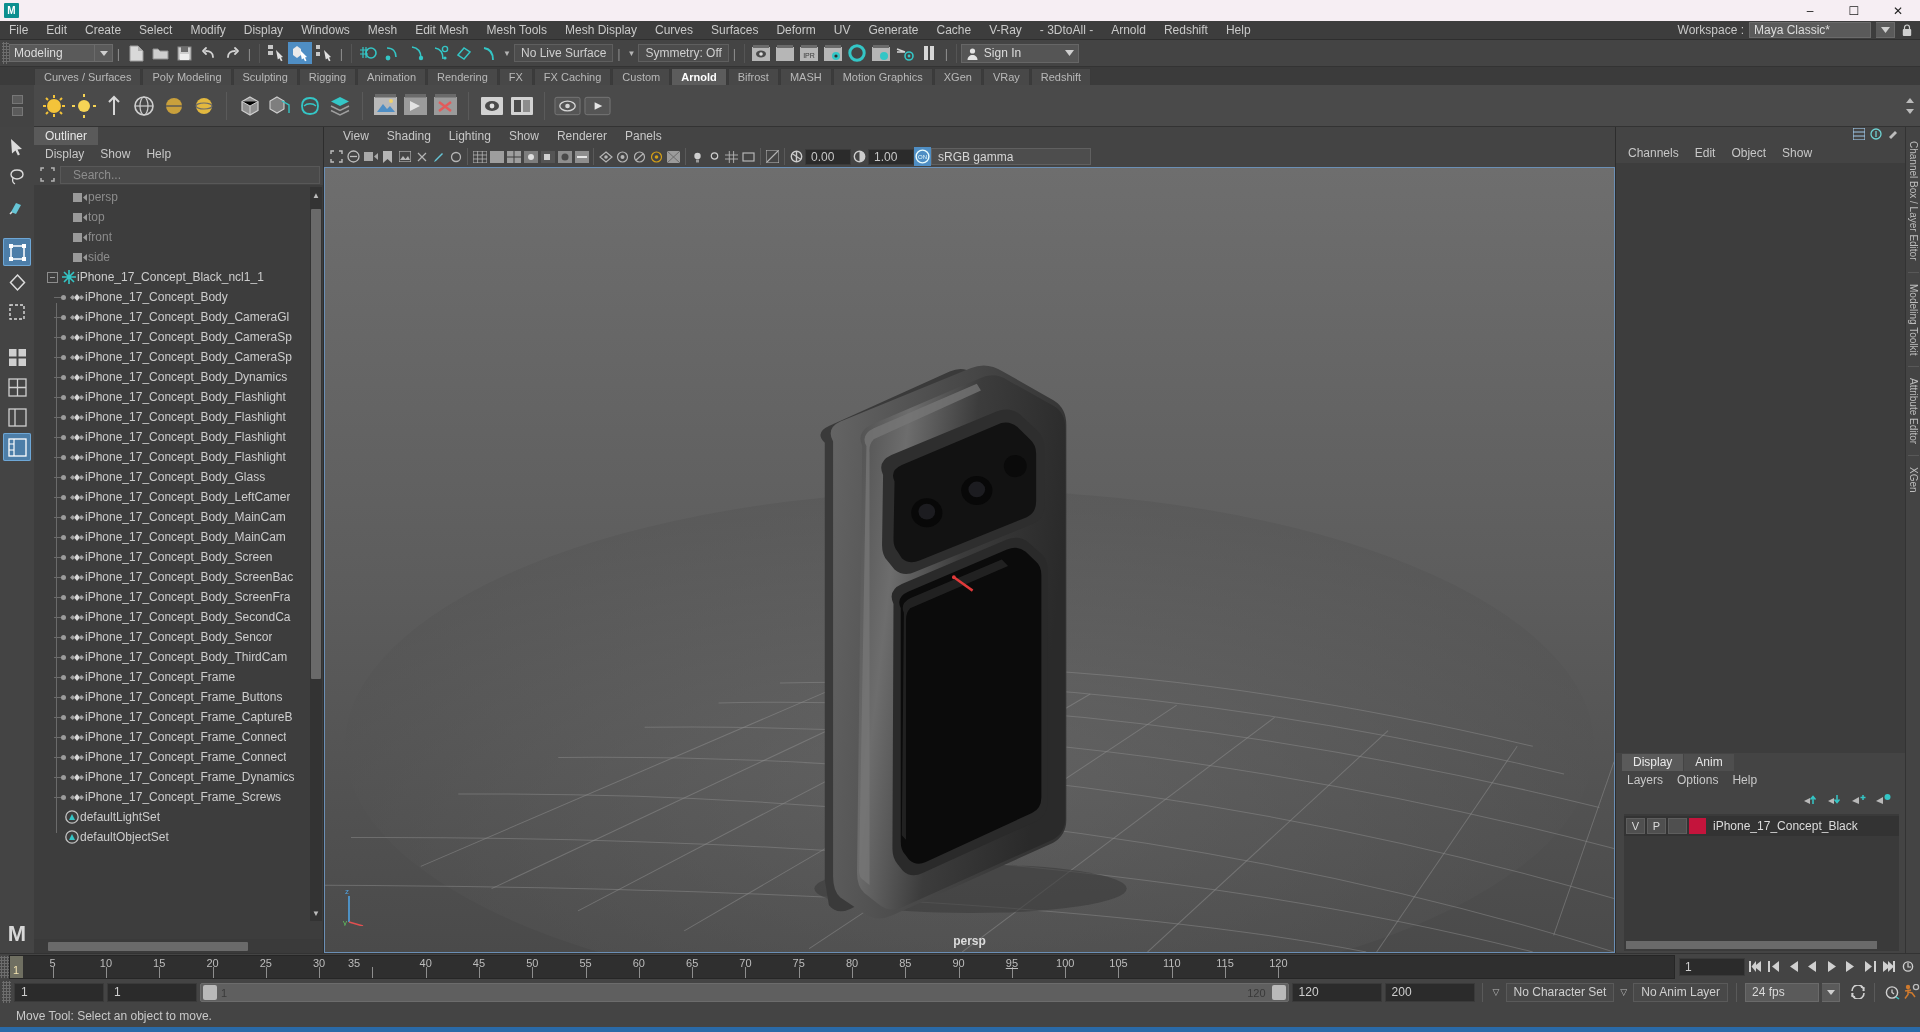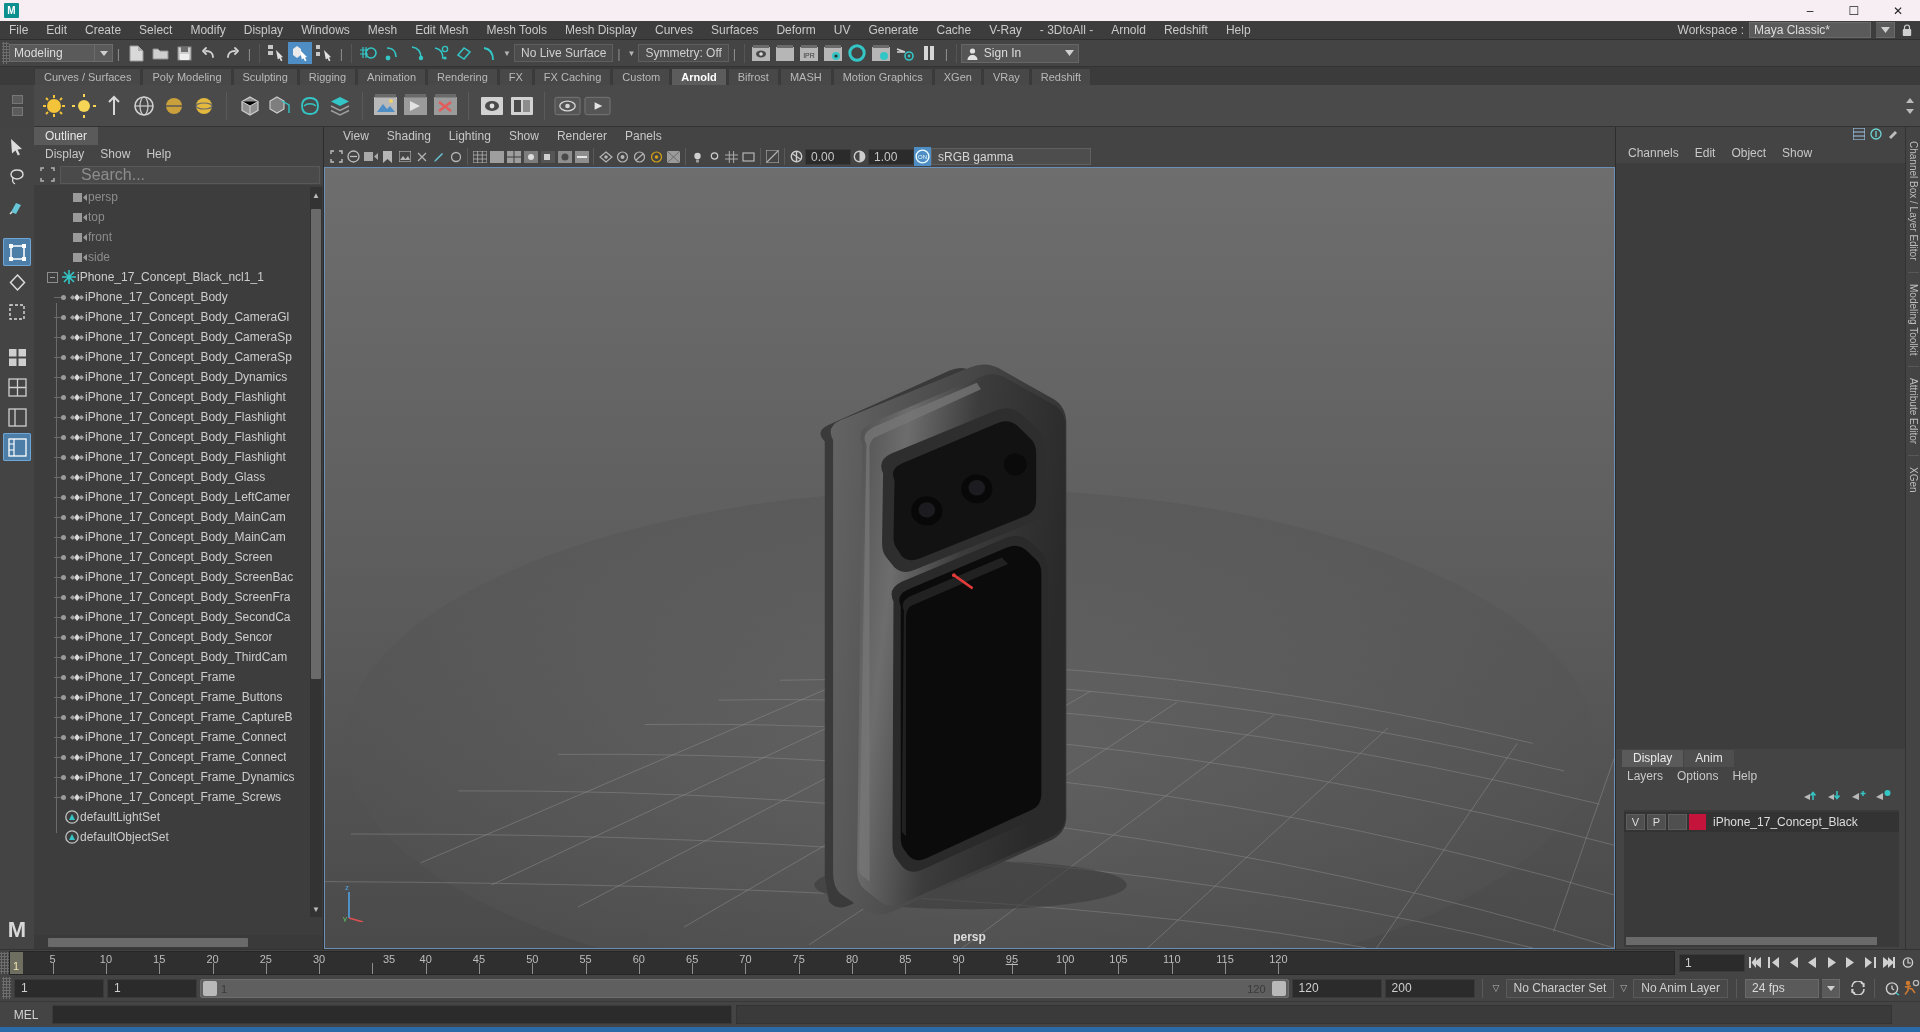--- a/index.html
+++ b/index.html
@@ -110,21 +110,21 @@
   
   .outliner{ width:290px;background:#3a3a3a;display:flex;flex-direction:column;flex:none;border-right:1px solid #2d2d2d;}
   .ol-tabrow{ height:18px;display:flex;align-items:flex-end;background:#444;}
   .ol-tab{ padding:0 11px;height:18px;line-height:18px;font-size:12px;background:#5a5a5a;color:#e6e6e6;}
   .ol-menurow{ height:19px;display:flex;align-items:center;background:#444;padding-left:4px;gap:2px;}
   .ol-menurow span{ padding:0 7px;font-size:12px;color:#c8c8c8;line-height:19px;}
   .ol-searchrow{ height:21px;display:flex;align-items:center;background:#444;padding:0 3px;gap:3px;}
   .ol-searchicon{ width:20px;height:18px;display:flex;align-items:center;justify-content:center;}
   .ol-search{
     flex:1;height:18px;background:#4a4a4a;border:1px solid #585858;display:flex;align-items:center;
-    padding:0 20px;font-size:16px;color:#8d8d8d;position:relative;
+    padding:0 12px;font-size:12px;color:#8d8d8d;position:relative;
   }
   .ol-list{ flex:1;background:#3d3d3d;overflow:hidden;position:relative;padding-top:2px;}
   .ol-row{ height:20px;display:flex;align-items:center;font-size:12px;white-space:nowrap;padding-left:4px;position:relative;}
   .ol-row .ind{ display:inline-block;flex:none; }
   .ol-row .camico{ width:17px;flex:none;display:flex;align-items:center;justify-content:center;}
   .ol-row .meshico{ width:16px;flex:none;display:flex;align-items:center;justify-content:center;}
   .ol-row .txt{ overflow:hidden;text-overflow:clip; }
   .ol-row.dim .txt{ color:#8c8c8c; }
   .ol-row .txt{ color:#cdcdcd; }
   .ol-expand{ width:11px;height:11px;border:1px solid #8d8d8d;display:flex;align-items:center;justify-content:center;
@@ -1496,21 +1496,21 @@
         <div class="tl-num" style="left: 95.9268px;">10</div>
         <div class="tl-tick" style="left: 149.22px;"></div>
         <div class="tl-num" style="left: 149.22px;">15</div>
         <div class="tl-tick" style="left: 202.512px;"></div>
         <div class="tl-num" style="left: 202.512px;">20</div>
         <div class="tl-tick" style="left: 255.805px;"></div>
         <div class="tl-num" style="left: 255.805px;">25</div>
         <div class="tl-tick" style="left: 309.098px;"></div>
         <div class="tl-num" style="left: 309.098px;">30</div>
         <div class="tl-tick" style="left: 362.39px;"></div>
-        <div class="tl-num" style="left: 379px;">35</div>
+        <div class="tl-num" style="left: 344px;">35</div>
         <div class="tl-tick" style="left: 415.683px;"></div>
         <div class="tl-num" style="left: 415.683px;">40</div>
         <div class="tl-tick" style="left: 468.976px;"></div>
         <div class="tl-num" style="left: 468.976px;">45</div>
         <div class="tl-tick" style="left: 522.268px;"></div>
         <div class="tl-num" style="left: 522.268px;">50</div>
         <div class="tl-tick" style="left: 575.561px;"></div>
         <div class="tl-num" style="left: 575.561px;">55</div>
         <div class="tl-tick" style="left: 628.854px;"></div>
         <div class="tl-num" style="left: 628.854px;">60</div>
@@ -1636,20 +1636,16 @@
     </div>
     <div class="pb-ic">
       <svg width="17" height="16" viewBox="0 0 17 16">
           <circle cx="5" cy="3" r="2.2" fill="#cf7a2e"></circle>
           <path d="M5 5.5v5l-3 4M5 8l4 1 3 4M2 7l6-1" stroke="#cf7a2e" stroke-width="1.5" fill="none"></path>
           <circle cx="13" cy="3" r="2.6" fill="none" stroke="#bdbdbd" stroke-width="1.3"></circle>
         </svg>
     </div>
   </div>
 
-  <div class="cmdrow">
-    <div class="mel-lbl">MEL</div>
-    <div class="cmd-input"></div>
-    <div class="cmd-result"></div>
-  </div>
-
+
+  <div class="helpline">Move Tool: Select an object to move.</div>
   <div class="blue-strip"></div>
 </div>
 
 </body></html>

